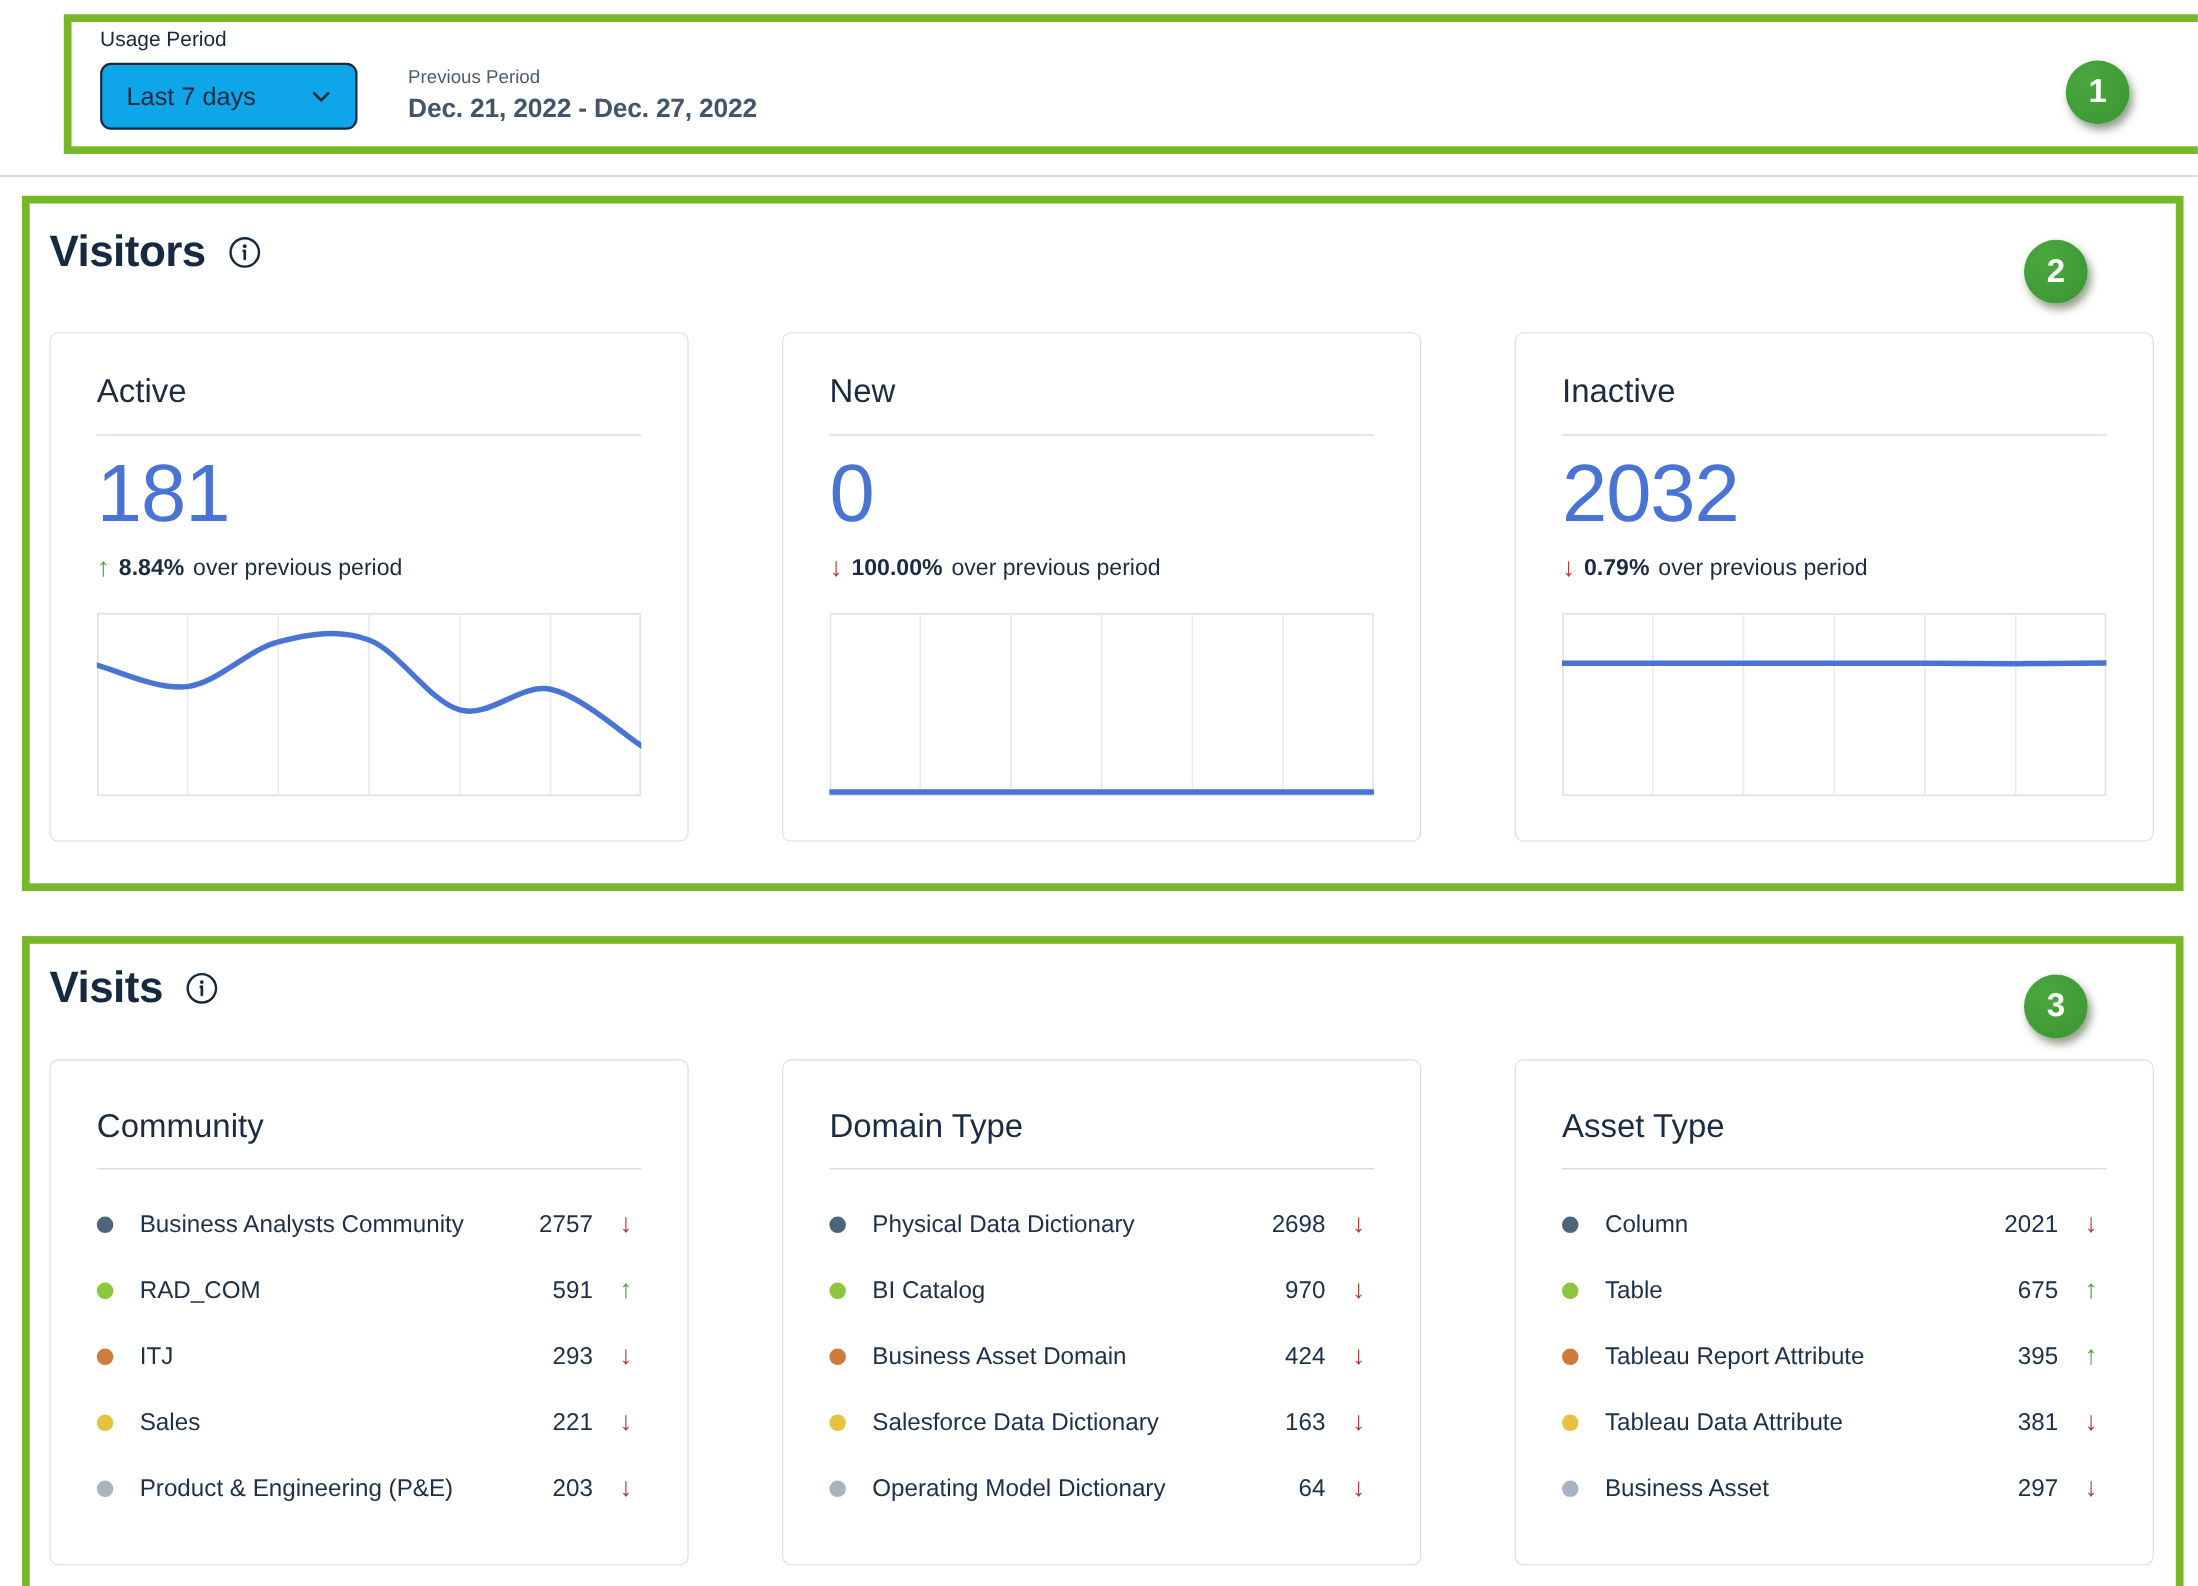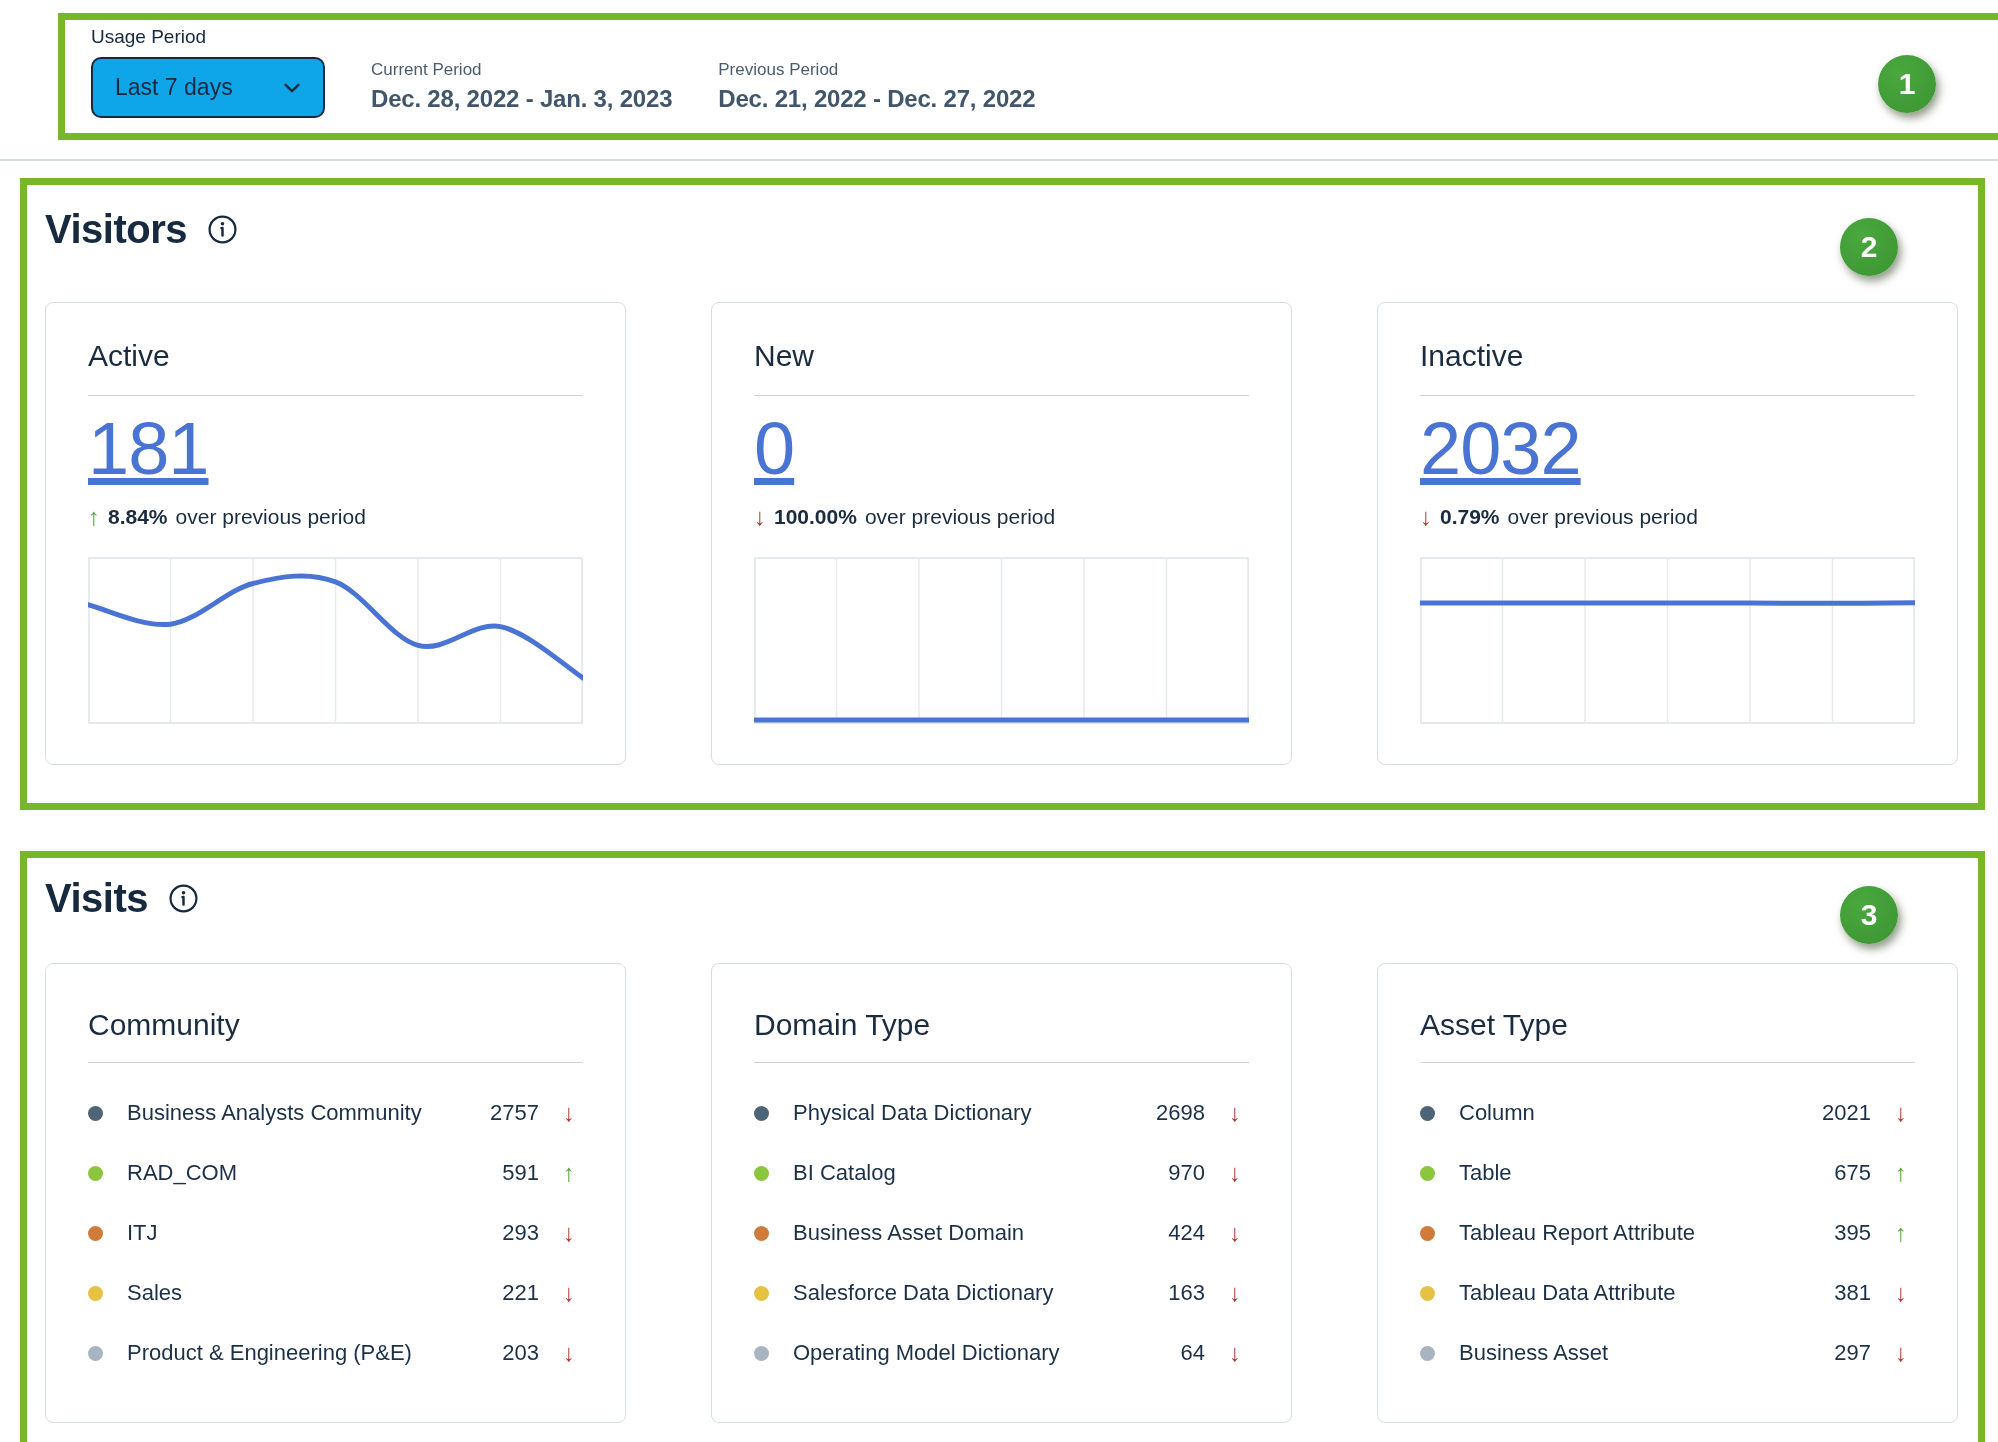--- a/index.html
+++ b/index.html
@@ -65,21 +65,21 @@
   .box3 .cards-row{margin-top:42px;}
   .metric-card,.list-card{
     flex:1;border:1.5px solid var(--card-border);border-radius:8px;background:#fff;
   }
   .metric-card{height:463px;padding:36px 42px 30px;}
   .list-card{height:460px;padding:44px 42px 40px;}
   .metric-title,.list-title{font-size:30px;font-weight:500;color:#1b2c41;}
   .title-divider{height:1px;background:#ccd3da;}
   .metric-card .title-divider{margin-top:22px;}
   .list-card .title-divider{margin-top:20px;}
-  .metric-value{font-size:74px;font-weight:500;color:var(--blue);margin-top:10px;line-height:1.15;letter-spacing:-1px;text-decoration:underline;}
+  .metric-value{font-size:74px;font-weight:500;color:var(--blue);margin-top:10px;line-height:1.15;letter-spacing:-1px;}
   .metric-delta{margin-top:14px;font-size:21px;color:#1b2c41;display:flex;align-items:center;gap:8px;}
   .metric-delta b{font-weight:700;}
   .arrow{font-size:24px;line-height:1;}
   .arrow.up{color:var(--up);}
   .arrow.down{color:var(--down);}
   .sparkline{display:block;width:100%;height:167px;margin-top:28px;}
 
   
   .list-rows{margin-top:20px;}
   .list-row{display:flex;align-items:center;height:60px;font-size:22px;color:#1c3048;}
@@ -93,24 +93,20 @@
 
 <section class="green-box box1">
   <div class="usage-label">Usage Period</div>
   <div class="usage-row">
     <button class="dropdown">
       <span>Last 7 days</span>
       <svg class="chev" viewBox="0 0 24 24" fill="none">
         <polyline points="5,8.5 12,15.5 19,8.5" stroke="#16293e" stroke-width="2.6" stroke-linecap="round" stroke-linejoin="round"></polyline>
       </svg>
     </button>
-    <div class="period">
-      <div class="period-label">Current Period</div>
-      <div class="period-value">Dec. 28, 2022 - Jan. 3, 2023</div>
-    </div>
     <div class="period">
       <div class="period-label">Previous Period</div>
       <div class="period-value">Dec. 21, 2022 - Dec. 27, 2022</div>
     </div>
   </div>
   <div class="badge">1</div>
 </section>
 
 <div class="page-divider"></div>
 

